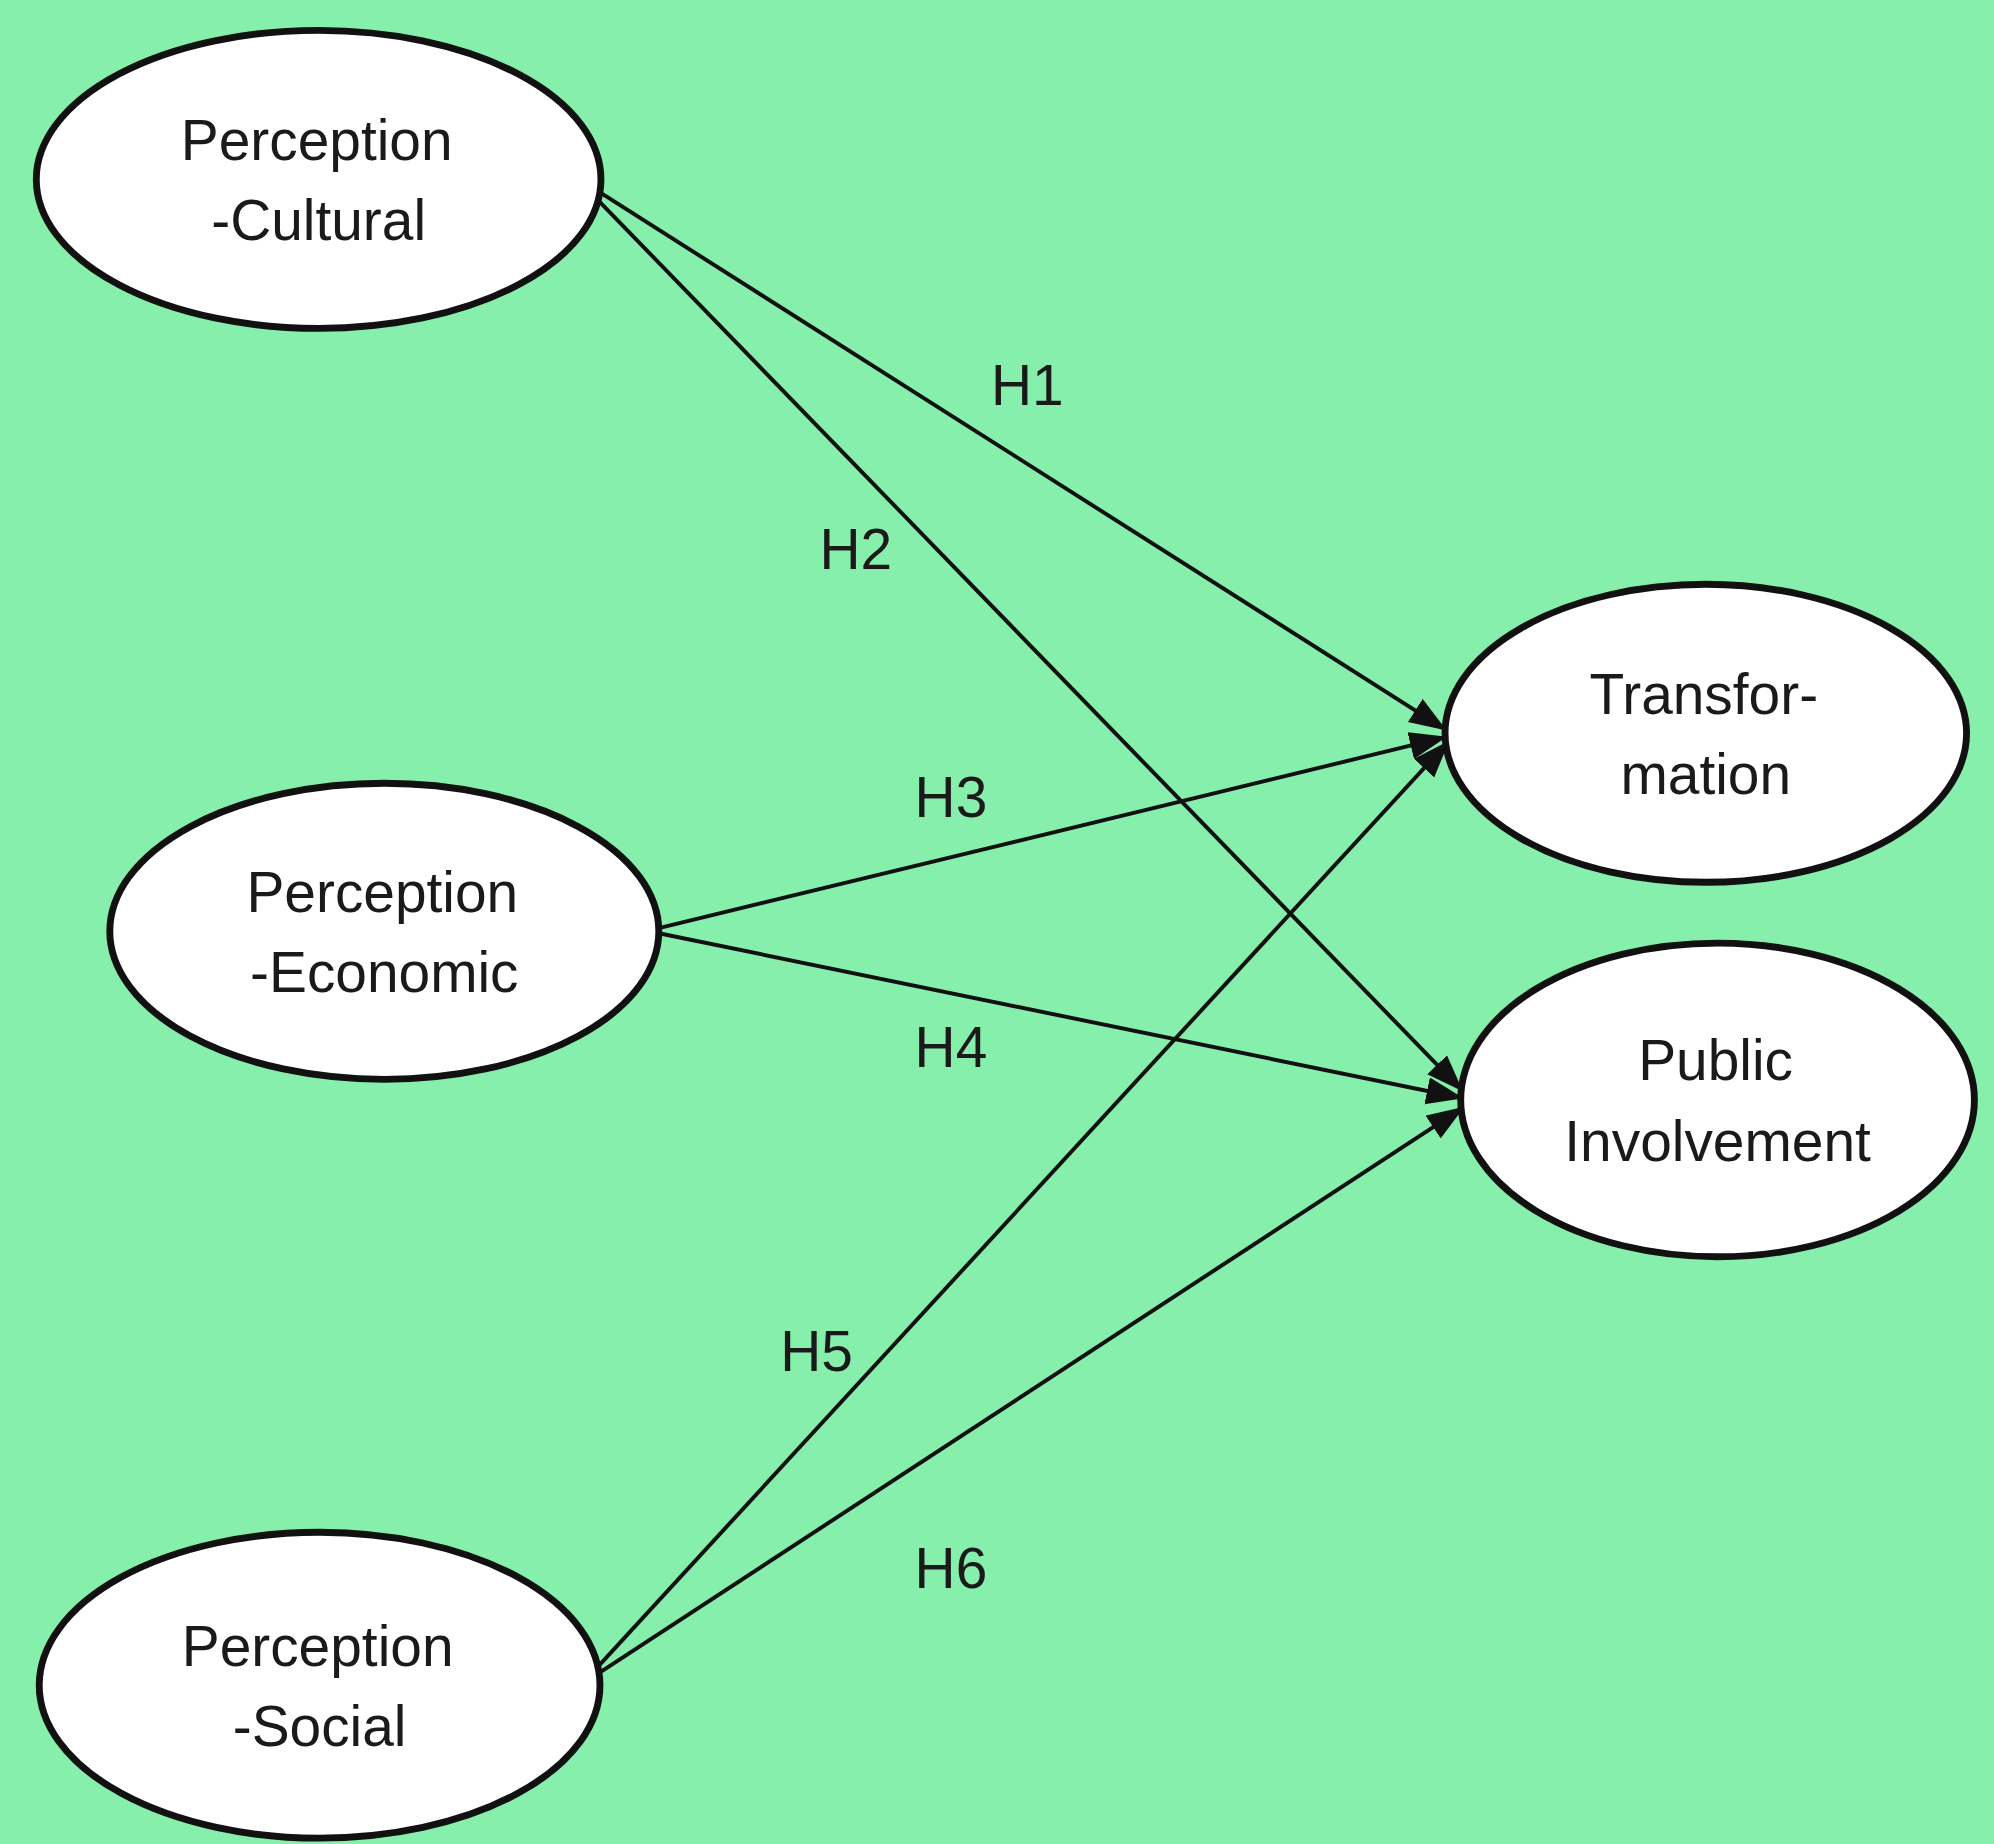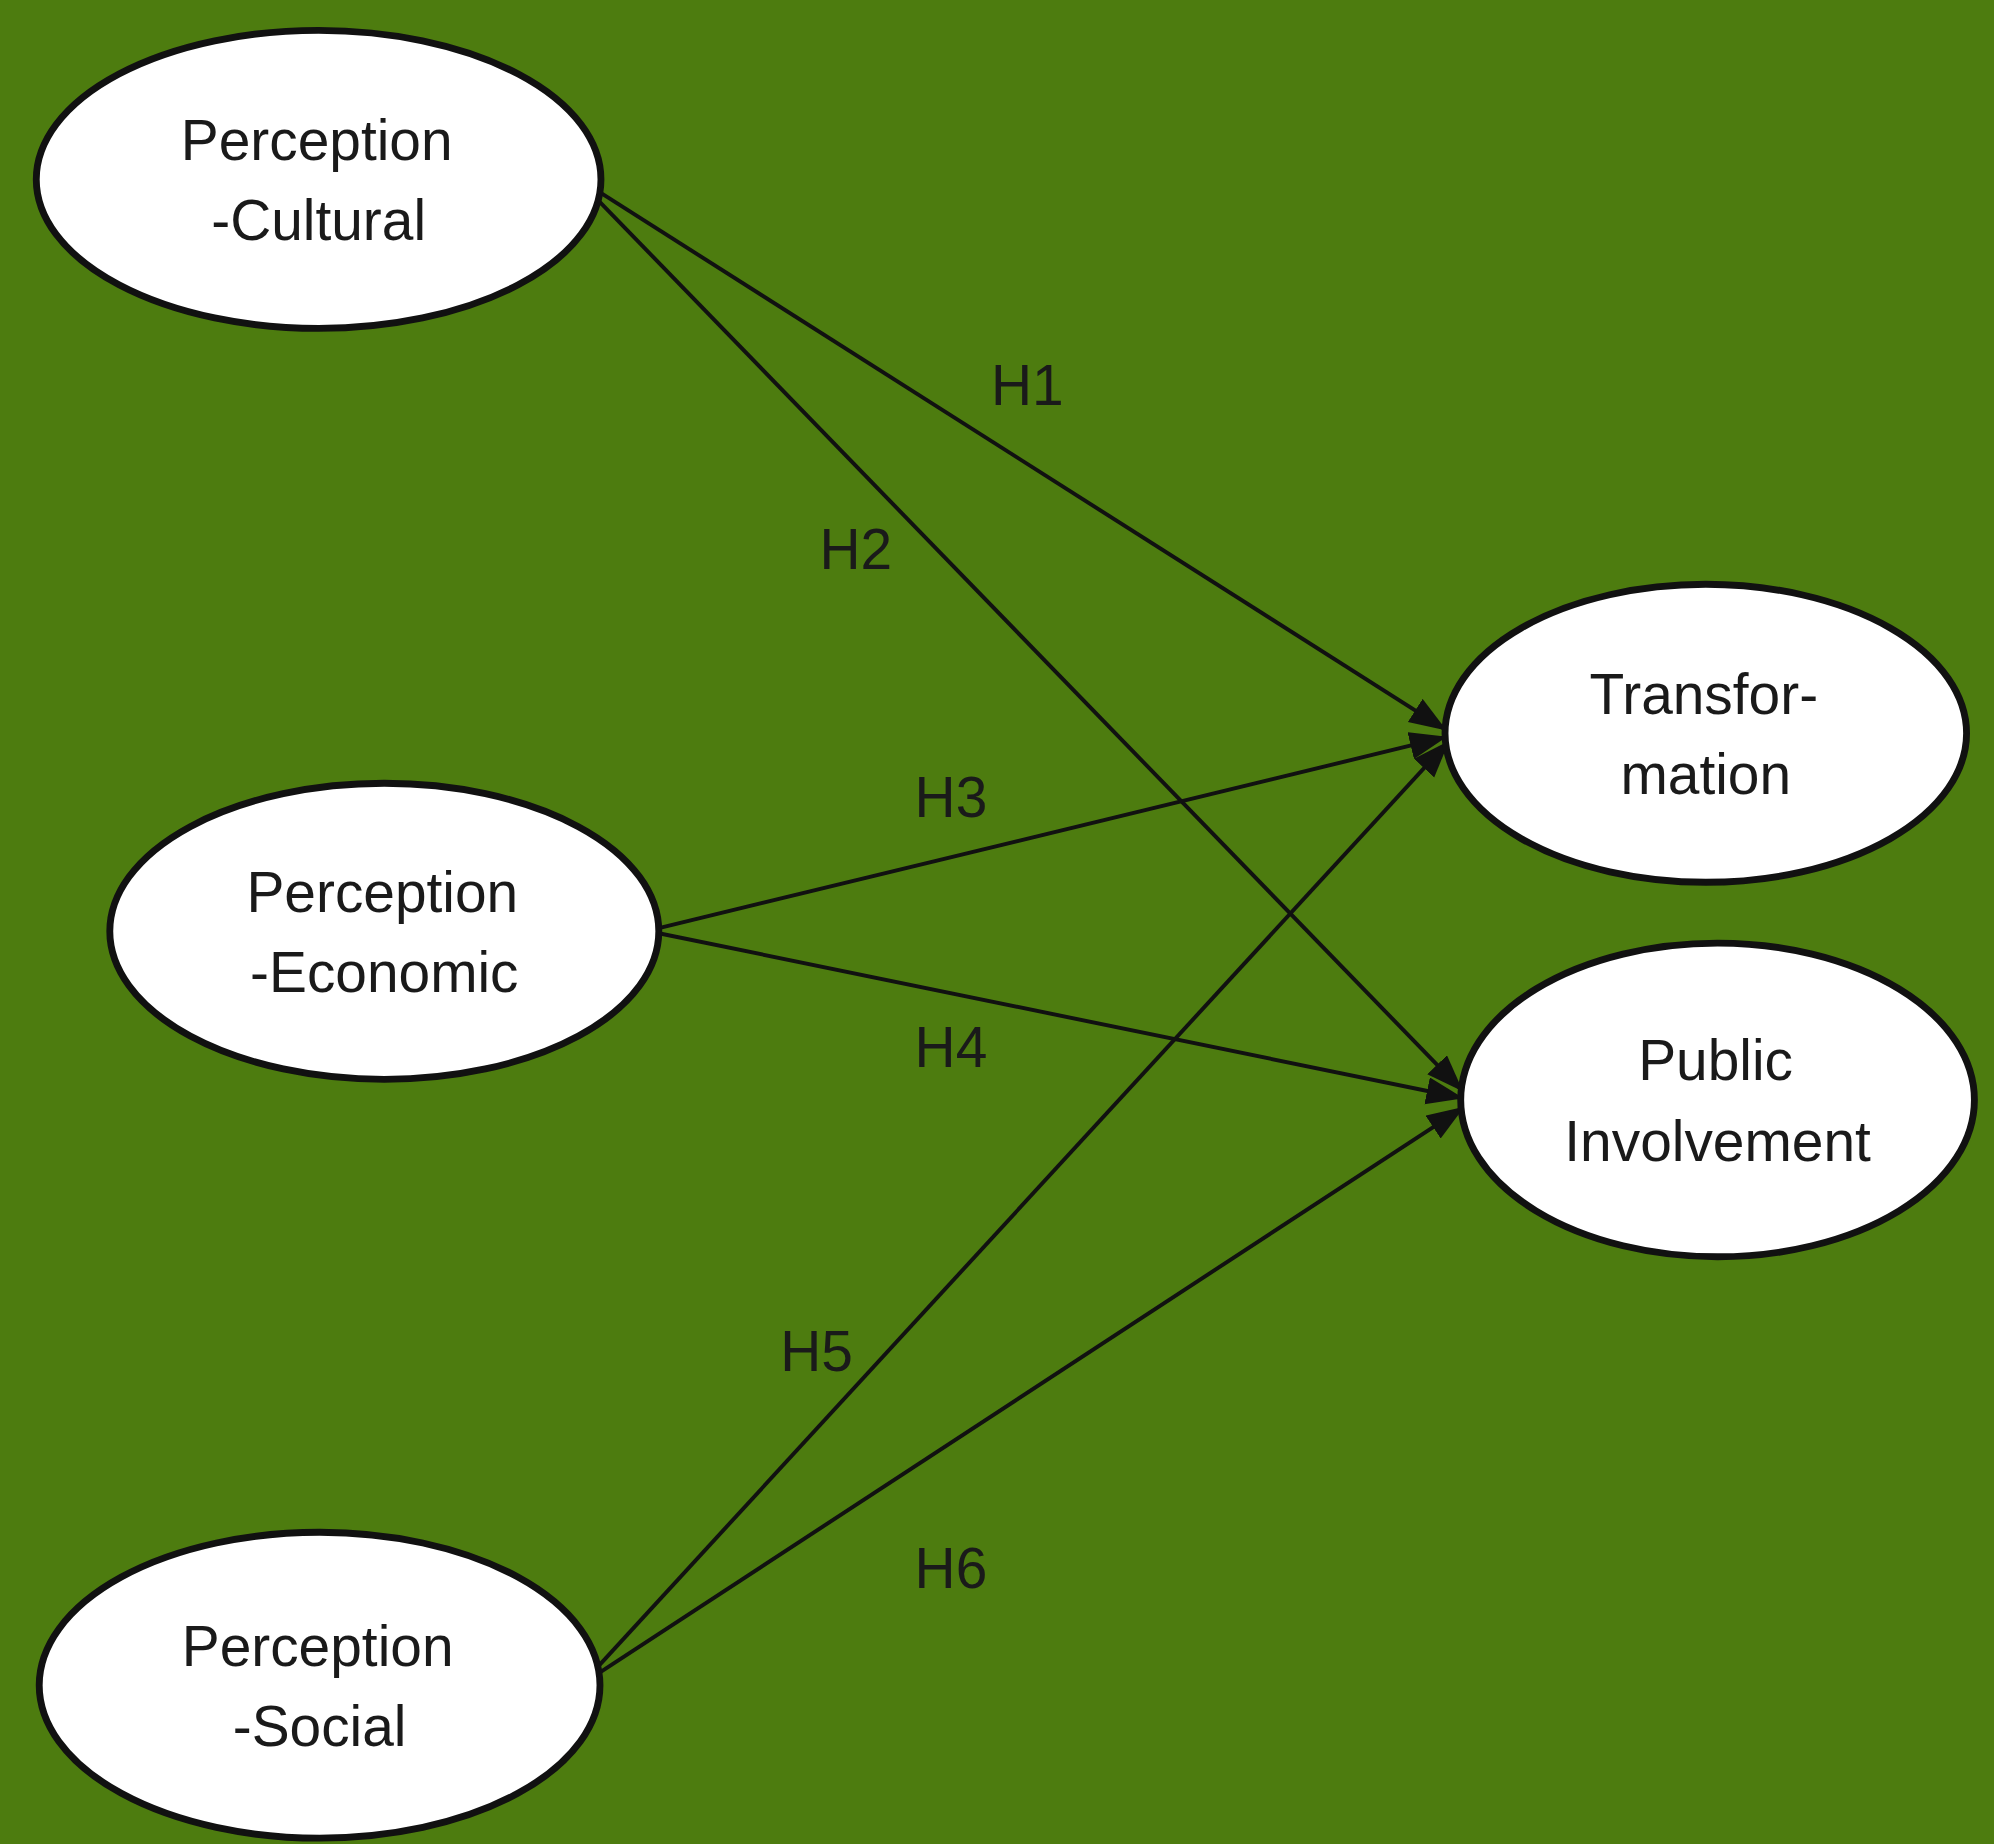--- a/index.html
+++ b/index.html
@@ -4,21 +4,21 @@
 <style>
   html, body {
     margin: 0;
     padding: 0;
     background: #ffffff;
   }
   .canvas {
     position: relative;
     width: 1995px;
     height: 1845px;
-    background: #4d7c0f;
+    background: #86efac;
   }
   svg {
     display: block;
     width: 1995px;
     height: 1845px;
   }
   .node {
     fill: #ffffff;
     stroke: #111111;
     stroke-width: 7;

